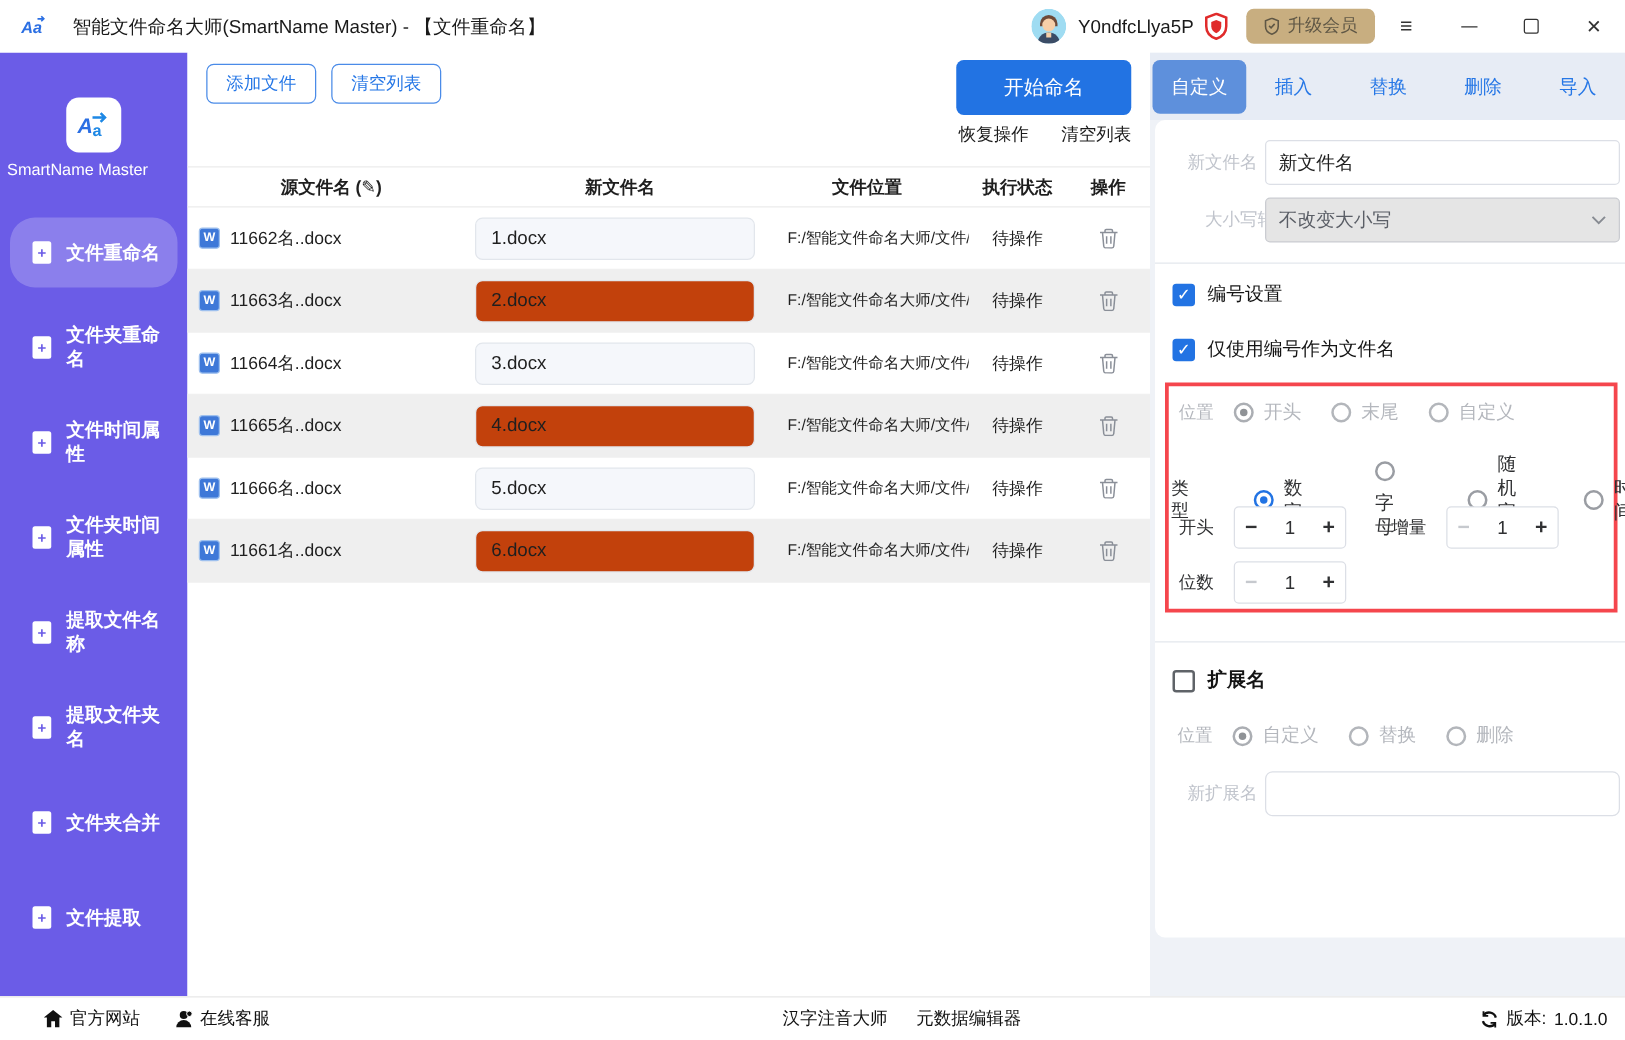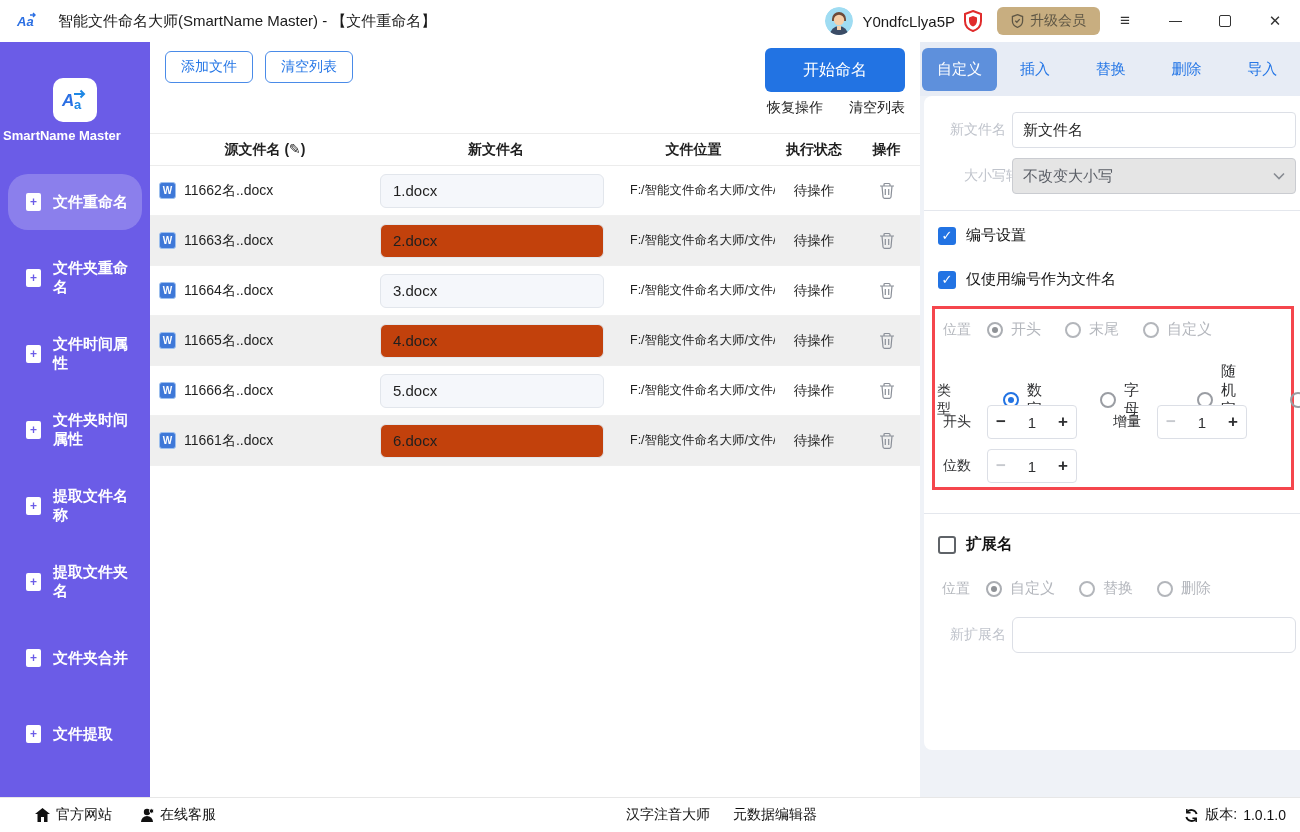--- a/index.html
+++ b/index.html
@@ -15,21 +15,21 @@
   .vipshield { width:20px; height:22px; margin-right:14px; }
   .upgrade-btn { height:28px; padding:0 14px; background:#C8AE80; border-radius:6px; display:flex; align-items:center; gap:6px; color:#5F5745; font-size:14px; cursor:pointer; }
   .winbtn { width:50px; height:42px; display:flex; align-items:center; justify-content:center; color:#333; font-size:15px; cursor:pointer; }
   .min-line { width:13px; height:0; border-top:1.6px solid #333; display:block; }
   .max-box { width:12px; height:12px; border:1.6px solid #333; border-radius:2px; display:block; }
   .menu-lines { font-size:17px; color:#333; letter-spacing:0; }
 
   
   .sidebar { position:absolute; top:42px; left:0; width:150px; height:755px; background:#6B5CE7; }
   .logo-box { position:absolute; top:36px; left:53px; width:44px; height:44px; background:#fff; border-radius:10px; display:flex; align-items:center; justify-content:center; }
-  .brand { position:absolute; top:86px; left:0; width:124px; text-align:center; color:#fff; font-size:13px;font-weight:bold; }
+  .brand { position:absolute; top:86px; left:0; width:124px; text-align:center; color:#fff; font-size:13px; }
   .nav { position:absolute; top:112px; left:0; width:150px; }
   .nav-item { position:relative; height:56px; margin:20px 8px 0 8px; display:flex; align-items:center; padding-left:18px; gap:12px; color:#fff; font-size:15px; font-weight:bold; border-radius:20px; cursor:pointer; }
   .nav-item.active { background:rgba(255,255,255,0.22); }
   .doc-ico { width:15px; height:18px; background:#fff; border-radius:2px; position:relative; flex:0 0 auto; }
   .doc-ico::after { content:"+"; position:absolute; left:0; top:0; width:15px; height:18px; color:#6B5CE7; font-size:12px; font-weight:bold; display:flex; align-items:center; justify-content:center; }
 
   
   .footer { position:absolute; left:0; top:797px; width:1300px; height:35px; background:#fff; border-top:1px solid #e7e7e7; }
   .f-item { position:absolute; top:0; height:34px; display:flex; align-items:center; gap:6px; font-size:14px; color:#111; cursor:pointer; }
   .f-ver { position:absolute; right:14px; top:0; height:34px; display:flex; align-items:center; gap:6px; font-size:14px; color:#111; }
@@ -336,21 +336,21 @@
             <span class="rc off-dis"></span>
             <span class="dis">自定义</span>
           </label>
       </div>
       <div class="rrow" style="top:53px; left:2px;gap:36px;">
         <span class="rlab en">类型</span>
         <label class="radio" style="margin-right:22px;">
             <span class="rc on-en"></span>
             <span class="en">数字</span>
           </label>
-        <label class="radio" style="margin-right:22px;">
+        <label class="radio" style="margin-right:22px;flex-direction:column;">
             <span class="rc off-en"></span>
             <span class="en">字母</span>
           </label>
         <label class="radio" style="margin-right:18px;">
             <span class="rc off-en"></span>
             <span class="en">随机字符</span>
           </label>
         <label class="radio" style="margin-right:0;">
             <span class="rc off-en"></span>
             <span class="en">时间</span>

